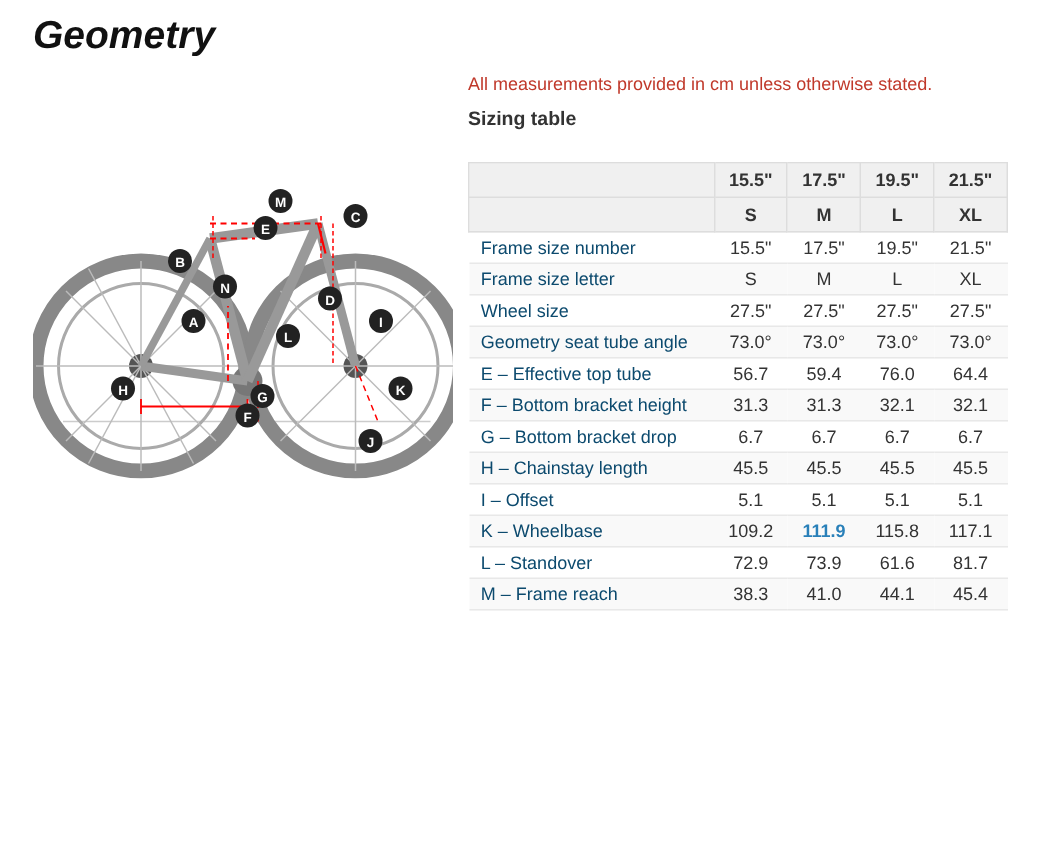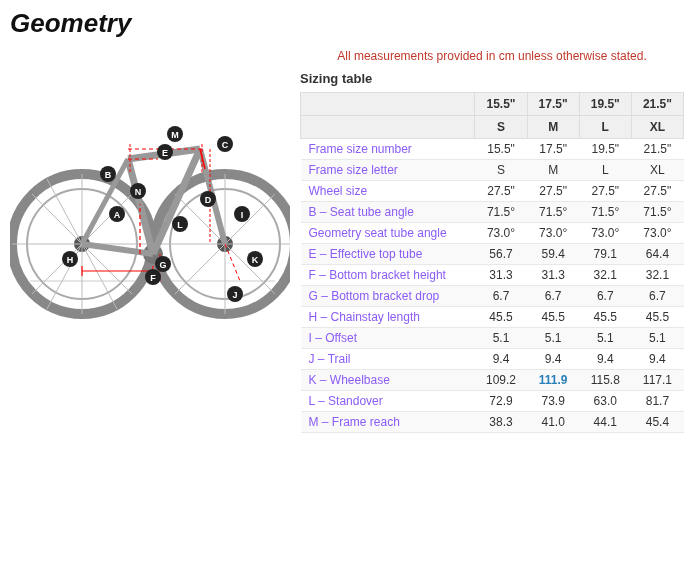--- a/index.html
+++ b/index.html
@@ -7,21 +7,21 @@
       font-family: Arial, Helvetica, sans-serif;
       font-size: 13px;
       background: #fff;
       width: 694px;
       min-height: 570px;
       color: #333;
     }
     .page-container {
       display: flex;
       flex-direction: column;
-      padding: 8px 10px;
+      padding: 8px 22px;
     }
     h1 {
       font-size: 26px;
       font-weight: bold;
       color: #111;
       margin-bottom: 10px;
       font-style: italic;
     }
     .main-content {
       display: flex;
@@ -37,26 +37,25 @@
       width: 280px;
       height: 270px;
     }
     .table-area {
       flex: 1;
     }
     .measurement-note {
       color: #c0392b;
       font-size: 12px;
       margin-bottom: 8px;
-      text-align: center;
     }
     .sizing-table-label {
       font-size: 13px;
       font-weight: bold;
-      margin-bottom: 6px;
+      margin-bottom: 22px;
       color: #333;
     }
     table {
       border-collapse: collapse;
       width: 100%;
       font-size: 12px;
     }
     table thead tr th {
       background: #f0f0f0;
       padding: 4px 8px;
@@ -72,21 +71,21 @@
       background: #f9f9f9;
     }
     table tbody tr td {
       padding: 3px 8px;
       border-bottom: 1px solid #e8e8e8;
       text-align: center;
       color: #333;
     }
     table tbody tr td:first-child {
       text-align: left;
-      color: #8b5cf6;
+      color: #0c4a6e;
     }
     .highlight-blue {
       color: #2980b9;
       font-weight: bold;
     }
   </style>
 </head>
 <body>
 
 <div class="page-container">
@@ -235,38 +234,31 @@
               <td>XL</td>
             </tr>
             <tr>
               <td>Wheel size</td>
               <td>27.5"</td>
               <td>27.5"</td>
               <td>27.5"</td>
               <td>27.5"</td>
             </tr>
             <tr>
-              <td>B – Seat tube angle</td>
-              <td>71.5°</td>
-              <td>71.5°</td>
-              <td>71.5°</td>
-              <td>71.5°</td>
-            </tr>
-            <tr>
               <td>Geometry seat tube angle</td>
               <td>73.0°</td>
               <td>73.0°</td>
               <td>73.0°</td>
               <td>73.0°</td>
             </tr>
             <tr>
               <td>E – Effective top tube</td>
               <td>56.7</td>
               <td>59.4</td>
-              <td>79.1</td>
+              <td>76.0</td>
               <td>64.4</td>
             </tr>
             <tr>
               <td>F – Bottom bracket height</td>
               <td>31.3</td>
               <td>31.3</td>
               <td>32.1</td>
               <td>32.1</td>
             </tr>
             <tr>
@@ -284,38 +276,31 @@
               <td>45.5</td>
             </tr>
             <tr>
               <td>I – Offset</td>
               <td>5.1</td>
               <td>5.1</td>
               <td>5.1</td>
               <td>5.1</td>
             </tr>
             <tr>
-              <td>J – Trail</td>
-              <td>9.4</td>
-              <td>9.4</td>
-              <td>9.4</td>
-              <td>9.4</td>
-            </tr>
-            <tr>
               <td>K – Wheelbase</td>
               <td>109.2</td>
               <td class="highlight-blue">111.9</td>
               <td>115.8</td>
               <td>117.1</td>
             </tr>
             <tr>
               <td>L – Standover</td>
               <td>72.9</td>
               <td>73.9</td>
-              <td>63.0</td>
+              <td>61.6</td>
               <td>81.7</td>
             </tr>
             <tr>
               <td>M – Frame reach</td>
               <td>38.3</td>
               <td>41.0</td>
               <td>44.1</td>
               <td>45.4</td>
             </tr>
           </tbody>

